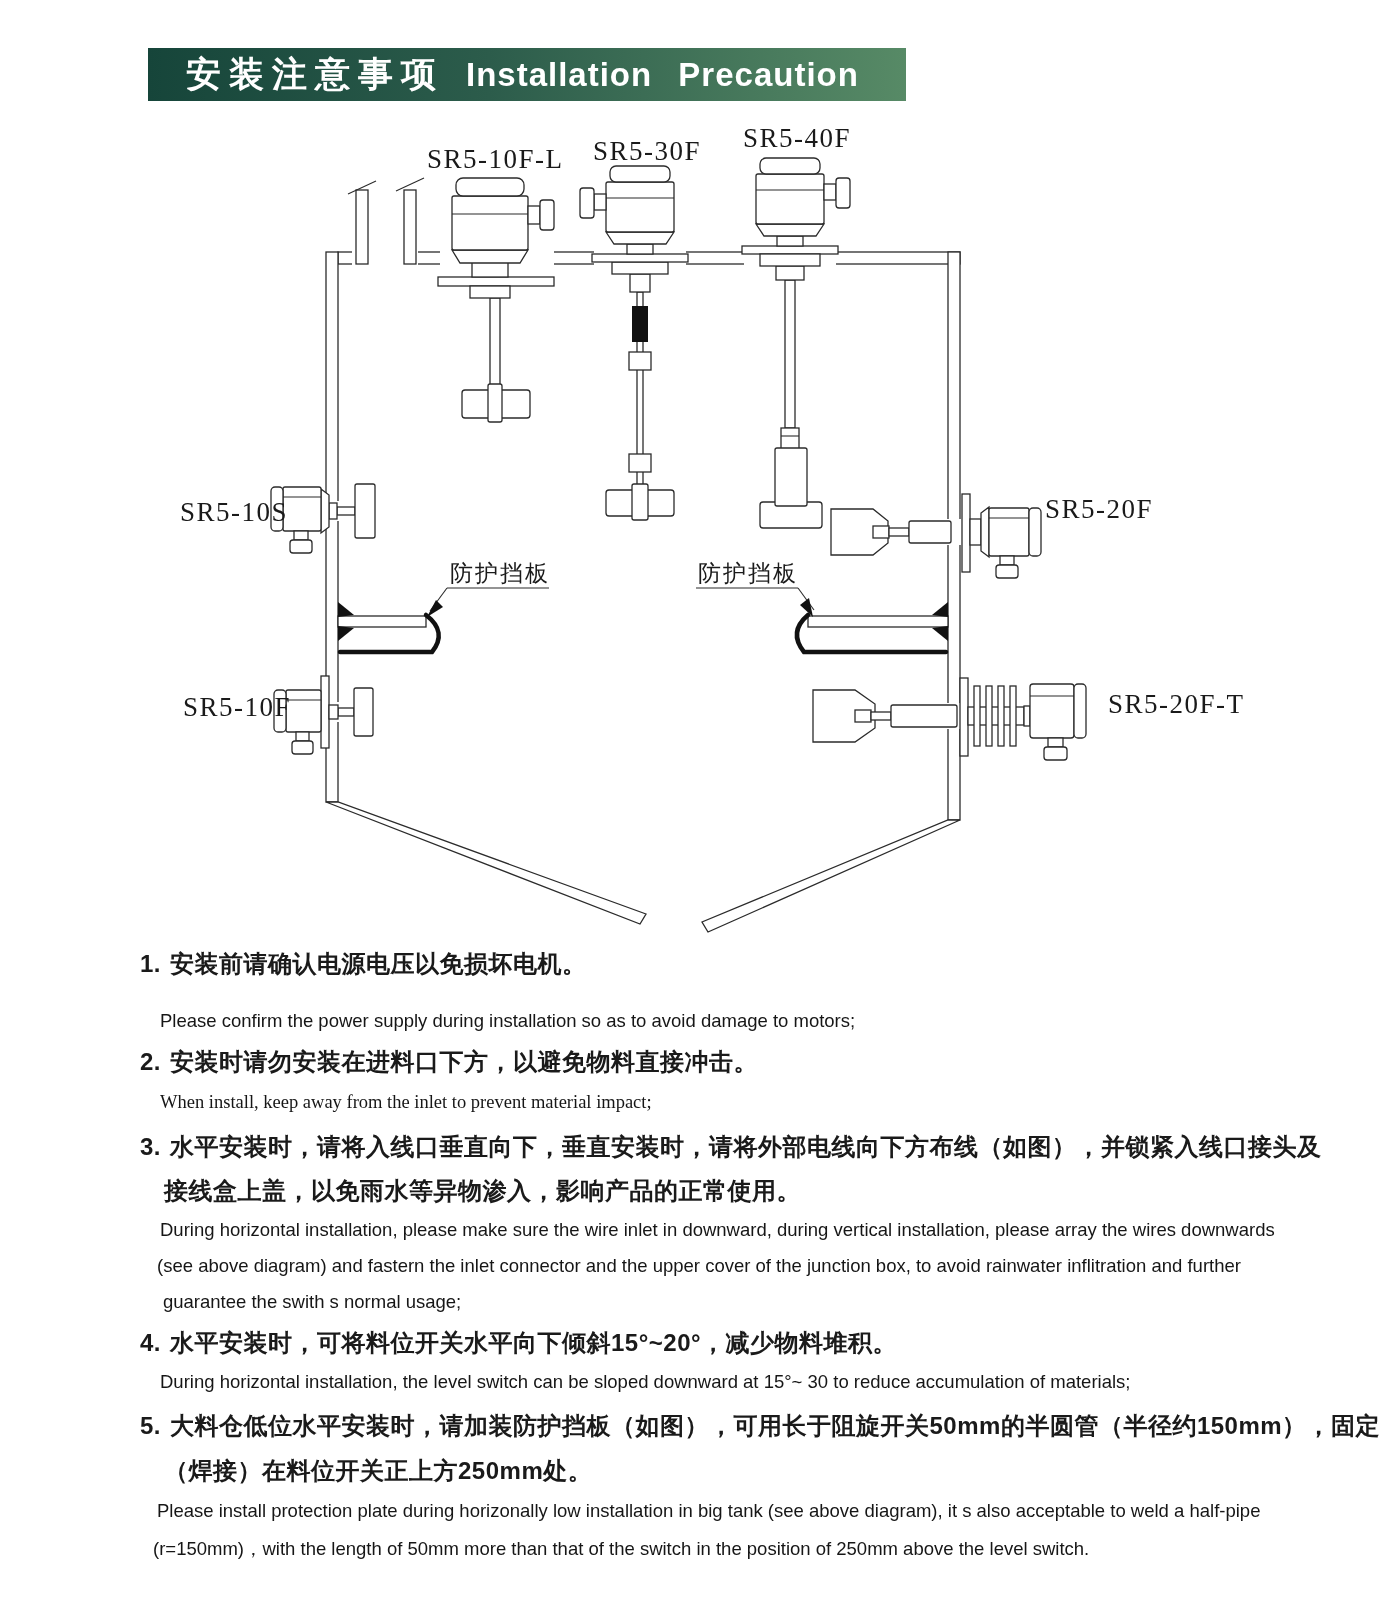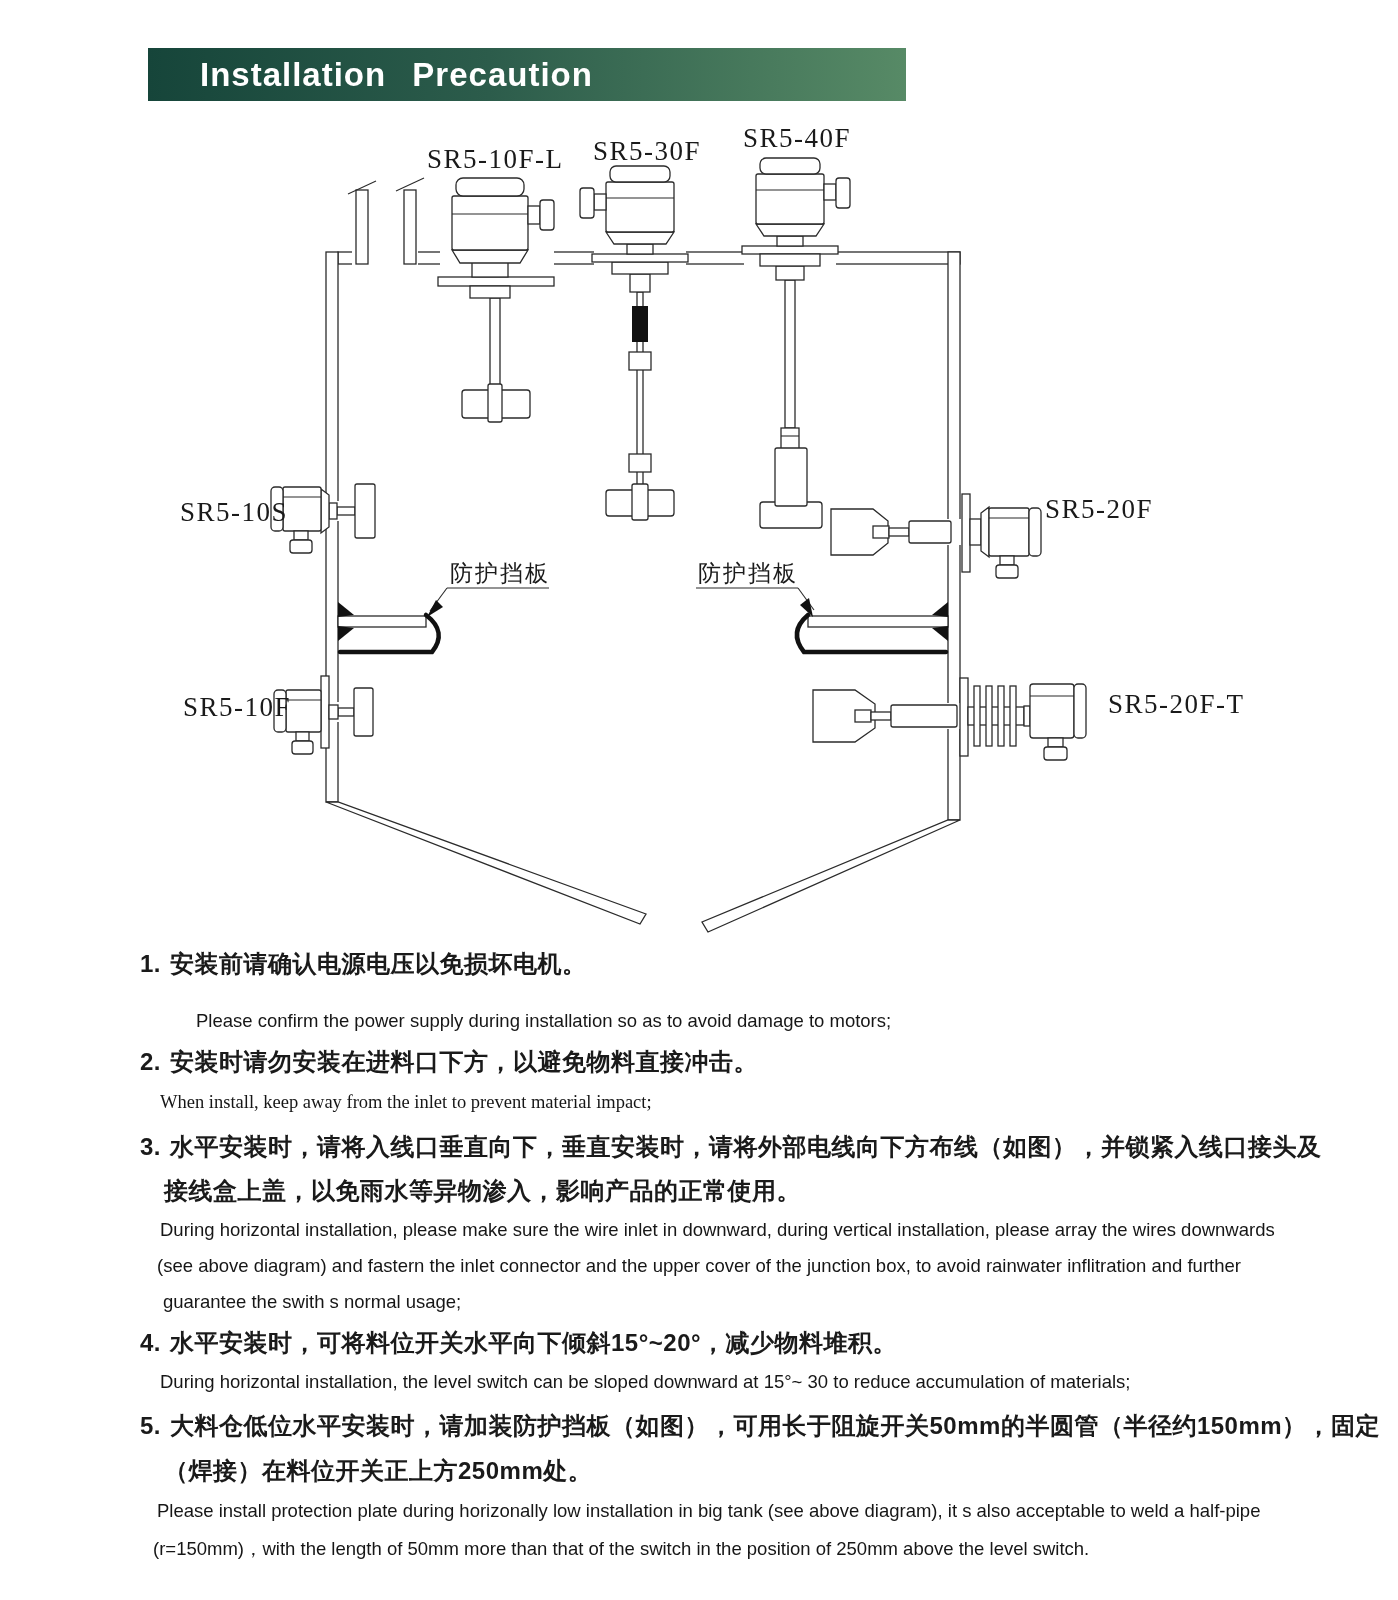--- a/index.html
+++ b/index.html
@@ -7,39 +7,40 @@
     width:1398px;height:1600px;background:#ffffff;position:relative;
     font-family:"Liberation Sans",sans-serif;color:#1a1a1a;overflow:hidden;
   }
   #page{position:absolute;inset:0;}
   .banner{
     position:absolute;left:148px;top:48px;width:758px;height:53px;
     background:linear-gradient(90deg,#16453a 0%,#2c5c4b 45%,#578a66 100%);
     color:#fff;display:flex;align-items:center;padding-left:38px;box-sizing:border-box;
   }
   .banner .zh{font-size:35px;font-weight:700;letter-spacing:8px;}
-  .banner .en{font-size:33px;font-weight:600;margin-left:14px;letter-spacing:1px;word-spacing:16px;}
+  .banner .en{font-size:33px;font-weight:600;margin-left:22px;letter-spacing:1px;word-spacing:16px;}
   .line{position:absolute;white-space:nowrap;}
   .zh-line{font-size:24px;font-weight:600;letter-spacing:0.5px;text-align:right;}
   .zh-line .num{margin-right:9px;font-weight:600;}
   .en-line{font-size:18.5px;font-weight:400;color:#161616;}
   svg .ln{stroke:#2b2b2b;stroke-width:1.3;fill:#ffffff;}
   svg .wh{fill:#ffffff;stroke:none;}
   svg .blk{fill:#111;stroke:none;}
   svg .thick{stroke:#111;stroke-width:4.5;fill:none;stroke-linecap:round;}
   svg .thin{stroke:#2b2b2b;stroke-width:1.1;fill:none;}
   svg text.cad{font-family:"Liberation Serif","DejaVu Serif",serif;font-size:27px;fill:#1a1a1a;letter-spacing:1.5px;}
   svg text.cadcn{font-family:"Liberation Sans","DejaVu Sans",sans-serif;font-size:23px;fill:#1a1a1a;letter-spacing:2px;}
 </style>
 </head>
 <body>
 
 <div id="page">
 
   <div class="banner">
+    <span class="zh">安装注意事项</span>
     <span class="en">Installation Precaution</span>
   </div>
 
   <svg width="1398" height="945" viewBox="0 0 1398 945" style="position:absolute;left:0;top:0;">
     <defs>
       <pattern id="hatch" patternUnits="userSpaceOnUse" width="7" height="7" patternTransform="rotate(45)">
         <rect width="7" height="7" fill="#ffffff"></rect>
         <line x1="1" y1="0" x2="1" y2="7" stroke="#3a3a3a" stroke-width="1.1"></line>
       </pattern>
       <pattern id="braid" patternUnits="userSpaceOnUse" width="6" height="6">
@@ -216,21 +217,21 @@
       <text class="cadcn" x="698" y="581">防护挡板</text>
       <line class="thin" x1="696" y1="588" x2="798" y2="588"></line>
       <line class="thin" x1="798" y1="588" x2="814" y2="610"></line>
       <path class="blk" d="M813,617 L800,605 L809,598 Z"></path>
     </g>
   </svg>
 
   <div class="line zh-line" style="left:140px;top:948px;">
     <span class="num">1.</span><span>安装前请确认电源电压以免损坏电机。</span>
   </div>
-  <div class="line en-line" style="left:160px;top:1010px;margin-left:36px;">Please confirm the power supply during installation so as to avoid damage to motors;</div>
+  <div class="line en-line" style="left:160px;top:1010px;">Please confirm the power supply during installation so as to avoid damage to motors;</div>
 
   <div class="line zh-line" style="left:140px;top:1046px;">
     <span class="num">2.</span><span>安装时请勿安装在进料口下方，以避免物料直接冲击。</span>
   </div>
   <div class="line en-line" style="left:160px;top:1092px;font-family:Liberation Serif, serif;">When install, keep away from the inlet to prevent material impact;</div>
 
   <div class="line zh-line" style="left:140px;top:1131px;">
     <span class="num">3.</span><span>水平安装时，请将入线口垂直向下，垂直安装时，请将外部电线向下方布线（如图），并锁紧入线口接头及</span>
   </div>
   <div class="line zh-line" style="left:164px;top:1175px;">接线盒上盖，以免雨水等异物渗入，影响产品的正常使用。</div>

